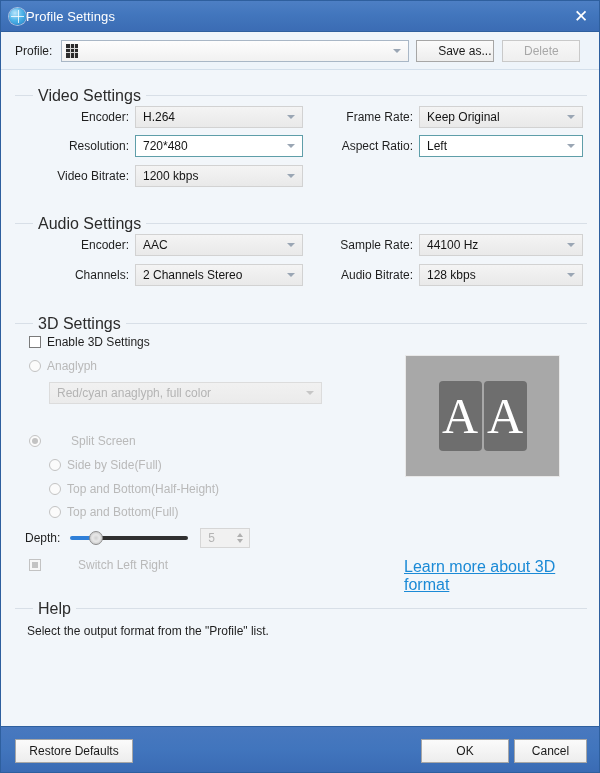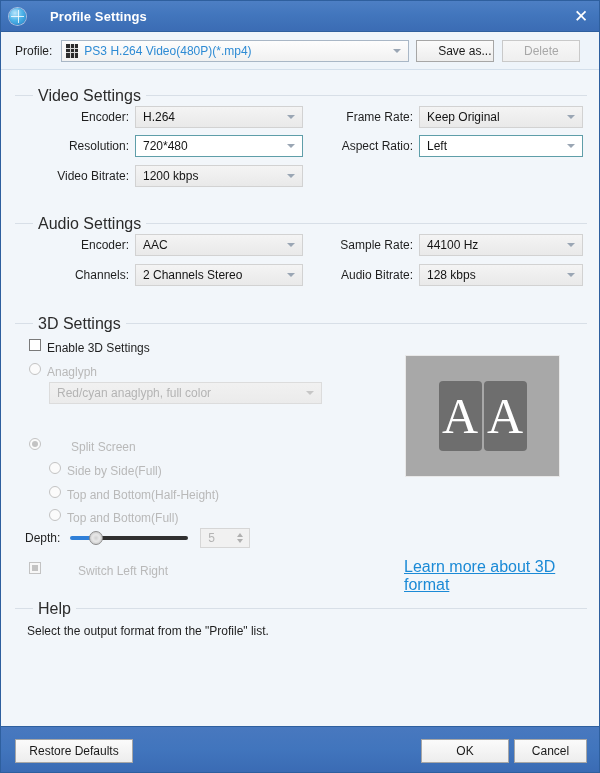--- a/index.html
+++ b/index.html
@@ -51,24 +51,24 @@
     background: #ffffffcc;
   }
   .app-icon::after {
     content: "";
     position: absolute;
     top: 50%; left: 2px;
     height: 1px; width: 13px;
     background: #ffffffcc;
   }
   .title-text {
-    margin-left: 24px;
+    margin-left: 0;
     color: #ffffff;
     font-size: 13px;
-    font-weight: bold;
+    font-weight: normal;
     letter-spacing: .1px;
   }
   .close-btn {
     position: absolute;
     right: 10px; top: 6px;
     width: 20px; height: 20px;
     color: #ffffff;
     font-size: 17px;
     line-height: 19px;
     text-align: center;
@@ -255,21 +255,21 @@
     position: relative;
   }
   .radio.checked::after {
     content: "";
     position: absolute;
     left: 2px; top: 2px;
     width: 6px; height: 6px;
     border-radius: 50%;
     background: #c3c3c3;
   }
-  .radio-label, .check-label { white-space: nowrap; margin-top: 6px; }
+  .radio-label, .check-label { white-space: nowrap; }
   .check-row.enabled { color: #1f1f1f; }
 
   
   .preview {
     position: absolute;
     left: 404px; top: 354px;
     width: 155px; height: 122px;
     background: #a8a8a8;
     border: 1px solid #e8e8e8;
     box-sizing: border-box;
@@ -380,21 +380,20 @@
   <div class="titlebar">
     <div class="app-icon"></div>
     <div class="title-text">Profile Settings</div>
     <div class="close-btn">✕</div>
   </div>
 
   <div class="profile-row">
     <div class="profile-label">Profile:</div>
     <div class="profile-combo">
       <div class="film-icon"></div>
-      <div class="profile-value">PS3 H.264 Video(480P)(*.mp4)</div>
       <div class="combo-arrow"></div>
     </div>
     <div class="btn save-as-btn" style="line-height: 20px; padding-left: 19px;">Save as...</div>
     <div class="btn delete-btn disabled" style="line-height: 20px;">Delete</div>
   </div>
 
   <div class="group" style="top:94px; height:104px;">
     <div class="group-frame"></div>
     <div class="group-title">Video Settings</div>
   </div>

